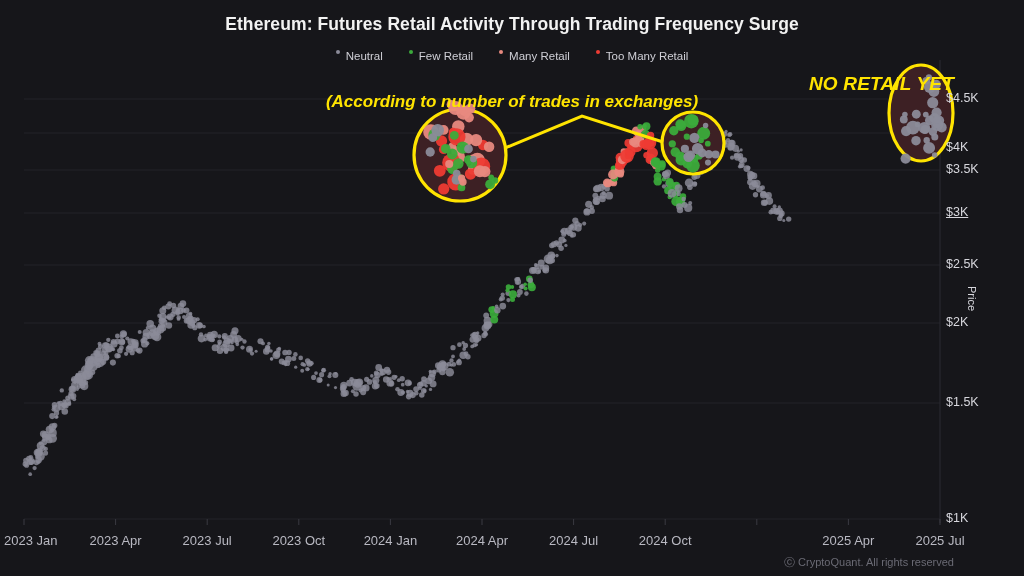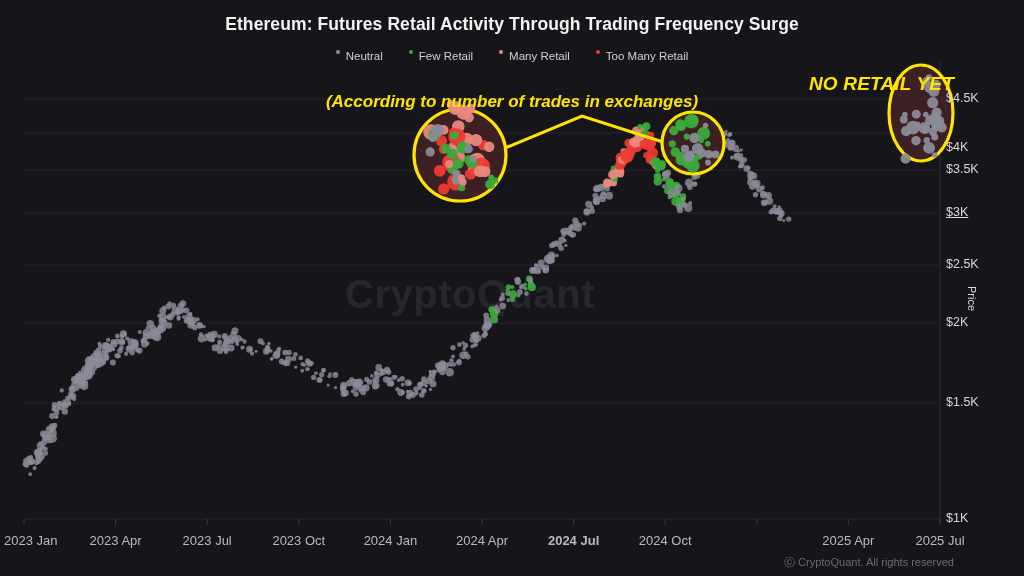--- a/index.html
+++ b/index.html
@@ -80,21 +80,20 @@
     <div class="li">
       <span class="dot" style="background:#e8897f"></span>
       <span>Many Retail</span>
     </div>
     <div class="li">
       <span class="dot" style="background:#ee3b33"></span>
       <span>Too Many Retail</span>
     </div>
   </div>
 
-  <div class="watermark">CryptoQuant</div>
 
   <svg id="plot" viewBox="0 0 1024 576" preserveAspectRatio="none">
       <line x1="24" x2="940" y1="519" y2="519" stroke="#232329" stroke-width="1"></line>
       <line x1="24" x2="940" y1="403" y2="403" stroke="#232329" stroke-width="1"></line>
       <line x1="24" x2="940" y1="323" y2="323" stroke="#232329" stroke-width="1"></line>
       <line x1="24" x2="940" y1="265" y2="265" stroke="#232329" stroke-width="1"></line>
       <line x1="24" x2="940" y1="213" y2="213" stroke="#232329" stroke-width="1"></line>
       <line x1="24" x2="940" y1="170" y2="170" stroke="#232329" stroke-width="1"></line>
       <line x1="24" x2="940" y1="133" y2="133" stroke="#232329" stroke-width="1"></line>
       <line x1="24" x2="940" y1="99" y2="99" stroke="#232329" stroke-width="1"></line>
@@ -979,21 +978,21 @@
       <div class="ylab" style="top: 140px;">$4K</div>
       <div class="ylab" style="top: 91px;">$4.5K</div>
     </div>
   <div id="xlabels">
       <div class="xlab" style="left: 4px; transform: none;">2023 Jan</div>
       <div class="xlab" style="left: 115.6px;">2023 Apr</div>
       <div class="xlab" style="left: 207.2px;">2023 Jul</div>
       <div class="xlab" style="left: 298.8px;">2023 Oct</div>
       <div class="xlab" style="left: 390.4px;">2024 Jan</div>
       <div class="xlab" style="left: 482px;">2024 Apr</div>
-      <div class="xlab" style="left: 573.6px; font-weight: bold;">2024 Jul</div>
+      <div class="xlab" style="left: 573.6px;">2024 Jul</div>
       <div class="xlab" style="left: 665.2px;">2024 Oct</div>
       <div class="xlab" style="left: 756.8px; margin-top: 40px;">2025 Jan</div>
       <div class="xlab" style="left: 848.4px;">2025 Apr</div>
       <div class="xlab" style="left: 940px;">2025 Jul</div>
     </div>
 
   <div class="credit">ⓒ CryptoQuant. All rights reserved</div>
 </div>
 
 </body></html>

